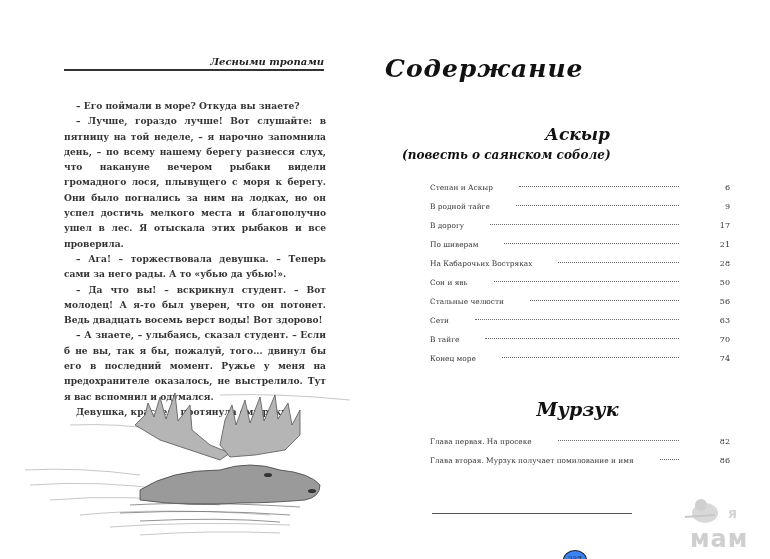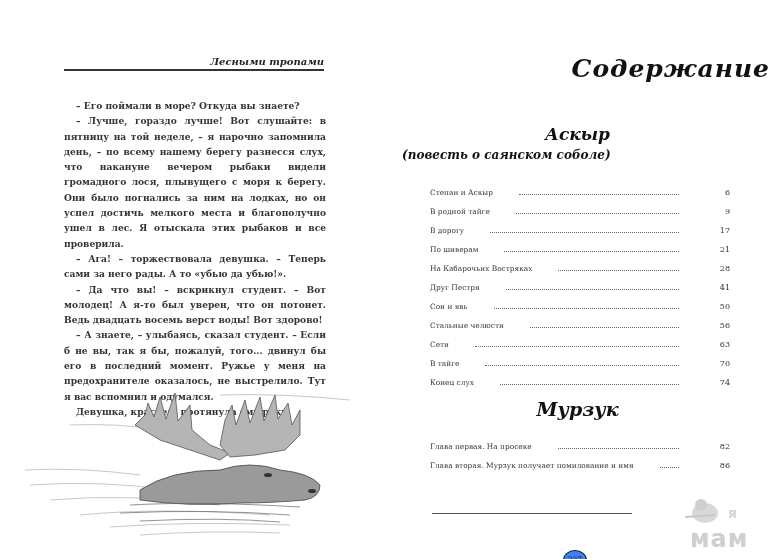--- a/index.html
+++ b/index.html
@@ -13,30 +13,30 @@
                   font-family:"DejaVu Serif", serif; font-style:italic; font-weight:bold;
                   font-size:10px; color:#222; }
   .head-rule { position:absolute; left:64px; top:69px; width:260px; height:2px; background:#333; }
 
   .body-text { position:absolute; left:64px; top:98px; width:262px; font-size:9.1px; line-height:15.3px;
                text-align:justify; color:#333;font-weight:bold; }
   .body-text p { margin:0; text-indent:12px; }
 
   .moose { position:absolute; left:20px; top:375px; width:340px; height:170px; }
 
-  .toc-title { position:absolute; left:0; width:385px; top:54px; text-align:right;
+  .toc-title { position:absolute; left:0; width:385px; top:54px; text-align:left;
                font-family:"DejaVu Serif", serif; font-style:italic; font-weight:bold; font-size:25px;
                color:#111; letter-spacing:1px; }
   .section-title { position:absolute; left:0; width:385px; text-align:center;
                    font-family:"DejaVu Serif", serif; font-style:italic; font-weight:bold; color:#111; }
   .section-sub { position:absolute; left:17px; width:385px; text-align:left;
                  font-family:"DejaVu Serif", serif; font-style:italic; font-weight:bold; font-size:12px; color:#111; }
 
   .toc-list { position:absolute; left:45px; width:300px; }
-  .toc-row { display:flex; align-items:flex-end; height:19px; font-size:7.4px; color:#333;gap:23px; }
+  .toc-row { display:flex; align-items:center; height:19px; font-size:7.4px; color:#333;gap:23px; }
   .toc-row .t { white-space:nowrap; padding-right:3px; }
   .toc-row .dots { flex:1; border-bottom:1px dotted #666; margin-bottom:2px; }
   .toc-row .n { width:28px; text-align:right; font-size:8px; }
 
   .footer-rule { position:absolute; top:513px; left:47px; width:200px; height:1px; background:#555; }
   .page-num { position:absolute; top:504px; left:178px; width:22px; height:18px; border:1.3px solid #222;
               border-radius:50%; background:#3b82f6; font-size:7.5px; text-align:center; line-height:18px; color:#222;margin-top:46px; }
 
   .watermark { position:absolute; left:675px; top:495px; width:95px; height:64px; }
   .wm-text { position:absolute; left:690px; top:525px; font-family:"DejaVu Sans", sans-serif; font-weight:bold;
@@ -114,46 +114,41 @@
         <span class="t">По шиверам</span>
         <span class="dots"></span>
         <span class="n">21</span>
       </div>
     <div class="toc-row">
         <span class="t">На Кабарочьих Востряках</span>
         <span class="dots"></span>
         <span class="n">28</span>
       </div>
     <div class="toc-row">
-        <span class="t">Друг Пестря</span>
-        <span class="dots"></span>
-        <span class="n">41</span>
-      </div>
-    <div class="toc-row">
         <span class="t">Сон и явь</span>
         <span class="dots"></span>
         <span class="n">50</span>
       </div>
     <div class="toc-row">
         <span class="t">Стальные челюсти</span>
         <span class="dots"></span>
         <span class="n">56</span>
       </div>
     <div class="toc-row">
         <span class="t">Сети</span>
         <span class="dots"></span>
         <span class="n">63</span>
       </div>
     <div class="toc-row">
         <span class="t">В тайге</span>
         <span class="dots"></span>
         <span class="n">70</span>
       </div>
     <div class="toc-row">
-        <span class="t">Конец слух</span>
+        <span class="t">Конец море</span>
         <span class="dots"></span>
         <span class="n">74</span>
       </div>
   </div>
 
   <div class="section-title" style="top:398px;font-size:19px;">Мурзук</div>
 
   <div class="toc-list" style="top:432px;">
     <div class="toc-row">
         <span class="t">Глава первая. На просеке</span>

